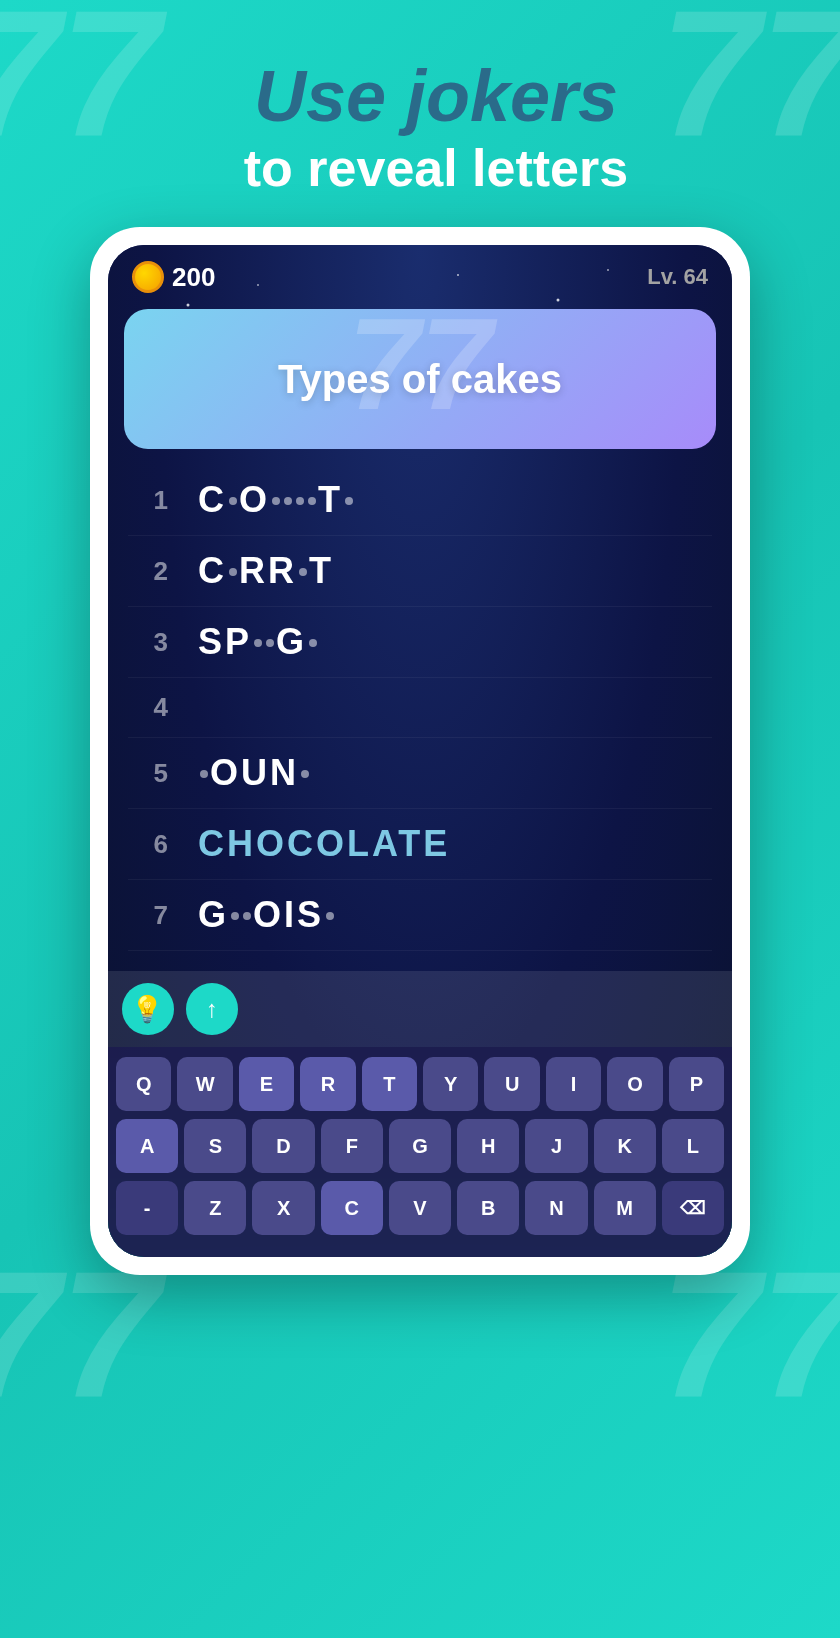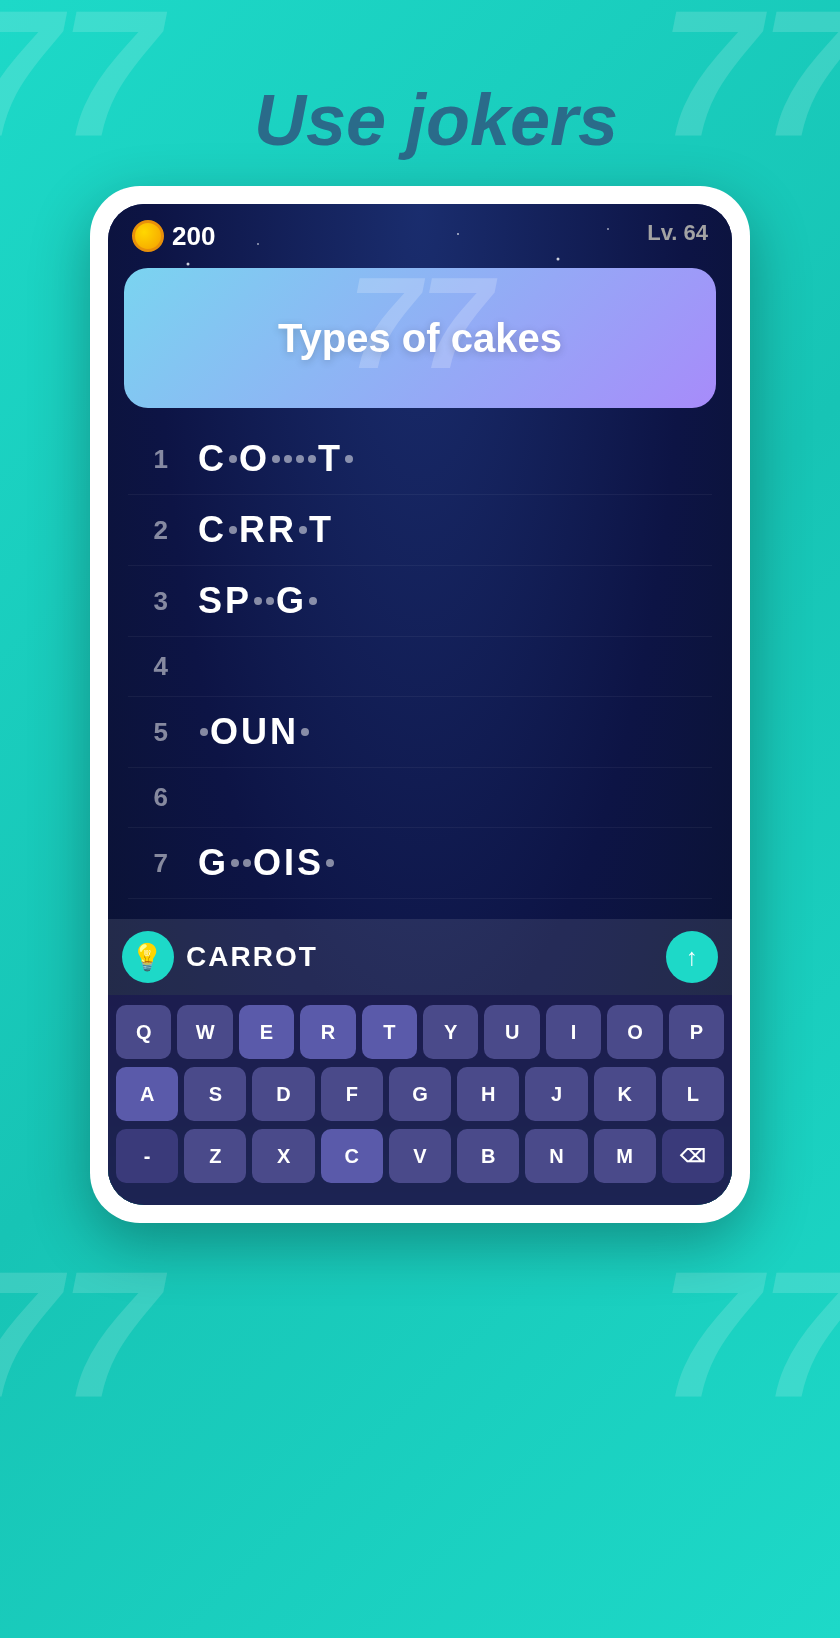--- a/index.html
+++ b/index.html
@@ -26,21 +26,21 @@
       color: rgba(255,255,255,0.15);
       font-style: italic;
       user-select: none;
     }
 
     
     .header {
       position: relative;
       z-index: 2;
       text-align: center;
-      padding-top: 84px;
+      padding-top: 60px;
       margin-left: 32px;
     }
     .header-line1 {
       font-size: 72px;
       font-weight: 900;
       color: #2a6b8a;
       font-style: italic;
       line-height: 1;
     }
     .header-line2 {
@@ -84,20 +84,21 @@
       background: linear-gradient(to top, #00c9a7 0%, #00a86b 30%, transparent 100%);
       opacity: 0.7;
     }
 
     
     .phone-topbar {
       position: relative;
       z-index: 5;
       display: flex;
       justify-content: space-between;
+      align-items: center;
       padding: 16px 24px 8px;
     }
     .coin-display {
       display: flex;
       align-items: center;
       gap: 8px;
     }
     .coin-icon {
       width: 32px;
       height: 32px;
@@ -285,20 +286,21 @@
 
 <div class="bg">
   <span class="bg-letter" style="top:-30px; left:-40px;">77</span>
   <span class="bg-letter" style="top:-30px; right:-20px;">77</span>
   <span class="bg-letter" style="bottom:200px; left:-40px;">77</span>
   <span class="bg-letter" style="bottom:200px; right:-20px;">77</span>
 </div>
 
 <div class="header">
   <div class="header-line1">Use jokers</div>
+  <div class="header-line2">to reveal letters</div>
 </div>
 
 <div class="phone">
   <div class="phone-inner">
     <div class="phone-bg"></div>
     <div class="aurora"></div>
 
     <svg style="position:absolute;inset:0;width:100%;height:100%;z-index:1;pointer-events:none;">
       <circle cx="80" cy="60" r="1.5" fill="white" opacity="0.8"></circle>
       <circle cx="150" cy="40" r="1" fill="white" opacity="0.6"></circle>
@@ -346,34 +348,34 @@
         <span class="word-number">4</span>
       </div>
 
       <div class="word-row">
         <span class="word-number">5</span>
         <span class="word-text"><span class="dot"></span>OUN<span class="dot"></span></span>
       </div>
 
       <div class="word-row">
         <span class="word-number">6</span>
+        <span class="word-text solved">CHOCOLATE</span>
       </div>
 
       <div class="word-row">
         <span class="word-number">7</span>
         <span class="word-text">G<span class="dot"></span><span class="dot"></span>OIS<span class="dot"></span></span>
       </div>
 
     </div>
 
     <div class="input-area">
       <div class="hint-btn">
         <span>💡</span>
       </div>
-      <input class="text-input" type="text" value="CARROT" style="">
       <div class="submit-btn">
         <span>↑</span>
       </div>
     </div>
 
     <div class="keyboard">
 
       <div class="keyboard-row">
         <div class="key">Q</div>
         <div class="key">W</div>

